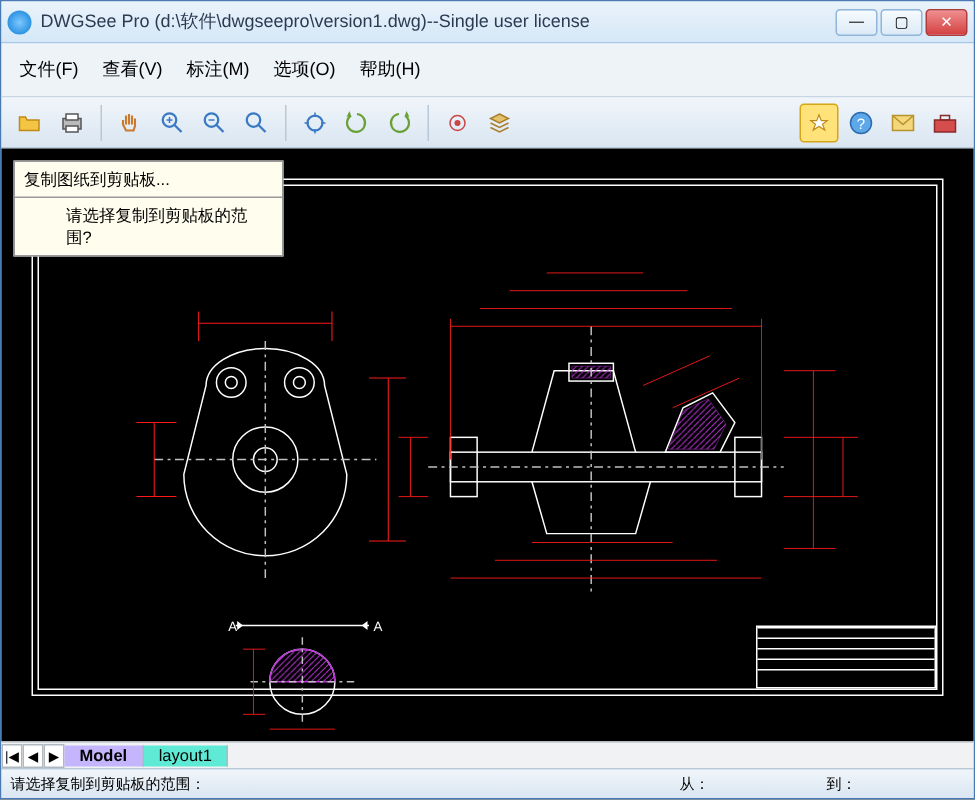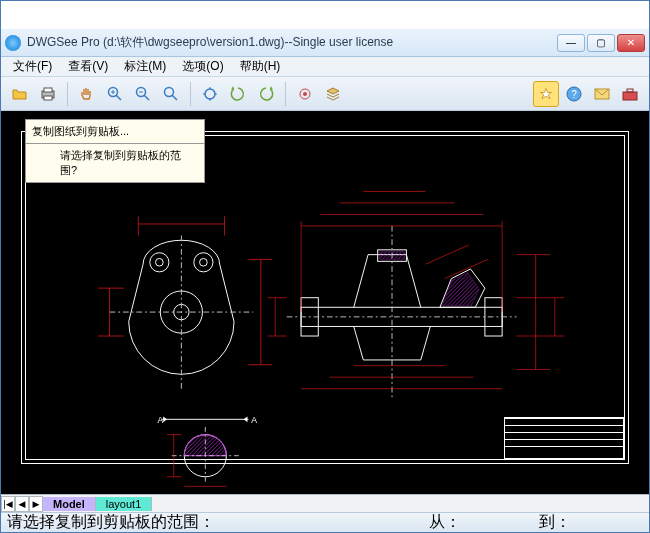--- a/index.html
+++ b/index.html
@@ -1,43 +1,43 @@
 <!DOCTYPE html>
 <html><head>
 <meta charset="utf-8">
 <style>
 * { margin: 0; padding: 0; box-sizing: border-box; font-family: "Microsoft YaHei", Tahoma, sans-serif; }
 body { width: 650px; height: 533px; background: #d4e4f0; overflow: hidden; }
 .window { width: 650px; height: 533px; border: 1px solid #4a7ab3; background: #fff; display: flex; flex-direction: column; }
-.titlebar { height: 28px; background: linear-gradient(#eaf3fb,#d6e7f7); display: flex; align-items: center; padding: 0 4px; border-bottom: 1px solid #a8c6e4; margin-top: 28px; }
+.titlebar { height: 28px; background: linear-gradient(#eaf3fb,#d6e7f7); display: flex; align-items: center; padding: 0 4px; border-bottom: 1px solid #a8c6e4; }
 .titlebar .appicon { width: 16px; height: 16px; background: radial-gradient(#7ec8ff,#0a7dd6); border-radius: 50%; margin-right: 6px; }
 .titlebar .title { flex: 1; font-size: 12px; color: #2b3b52; white-space: nowrap; overflow: hidden; }
 .winbtns { display: flex; gap: 2px; }
 .winbtn { width: 28px; height: 18px; border: 1px solid #8fb5d9; background: linear-gradient(#f6fbff,#dceaf6); border-radius: 3px; display: flex; align-items: center; justify-content: center; font-size: 10px; cursor: pointer; }
 .winbtn.close { background: linear-gradient(#f08f8f,#d34141); color: #fff; border-color: #b13a3a; }
-.menubar { height: 20px; background: #eef3f8; border-bottom: 1px solid #c7d6e4; display: flex; align-items: center; padding: 0 4px; font-size: 12px; }
+.menubar { height: 36px; background: #eef3f8; border-bottom: 1px solid #c7d6e4; display: flex; align-items: center; padding: 0 4px; font-size: 12px; }
 .menuitem { padding: 2px 8px; cursor: pointer; }
 .toolbar { height: 34px; background: linear-gradient(#f0f5fa,#dae6f2); border-bottom: 1px solid #b8cad9; display: flex; align-items: center; padding: 0 6px; gap: 2px; }
 .tbtn { width: 26px; height: 26px; border: 1px solid transparent; border-radius: 3px; display: flex; align-items: center; justify-content: center; cursor: pointer; font-size: 14px; }
 .tsep { width: 1px; height: 24px; background: #b8c8d6; margin: 0 4px; }
 .spacer { flex: 1; }
 .canvas-area { flex: 1; background: #000; position: relative; overflow: hidden; }
 .drawing-border { position: absolute; left: 20px; top: 20px; right: 20px; bottom: 30px; border: 1px solid #fff; }
 .drawing-border2 { position: absolute; left: 24px; top: 24px; right: 24px; bottom: 34px; border: 1px solid #fff; }
 .title-block { position: absolute; right: 25px; bottom: 35px; width: 120px; height: 42px; border: 1px solid #fff; font-size: 4px; color: #fff; }
 .title-block div { border-top: 1px solid #fff; height: 7px; }
-.tooltip-box { position: absolute; left: 24px; top: 8px; width: 180px; background: #fffded; border: 1px solid #999; font-size: 11px; z-index: 10; }
+.tooltip-box { position: absolute; left: 8px; top: 8px; width: 180px; background: #fffded; border: 1px solid #999; font-size: 11px; z-index: 10; }
 .tooltip-box .tt-title { padding: 4px 6px; border-bottom: 1px solid #999; }
 .tooltip-box .tt-body { padding: 4px 6px; margin-left: 28px; }
 svg.dwg { position: absolute; left: 0; top: 0; width: 100%; height: 100%; }
 .tabbar { height: 18px; background: #f0f2f4; border-top: 1px solid #b0b8c0; display: flex; align-items: center; font-size: 11px; }
 .tabnav { width: 14px; height: 16px; border: 1px solid #b0b8c0; background: #fff; display: flex; align-items: center; justify-content: center; cursor: pointer; font-size: 9px; }
 .tab { padding: 1px 10px; border-right: 1px solid #b0b8c0; background: #5eead4; cursor: pointer; }
 .tab.active { font-weight: bold; background: #c4b5fd; }
-.statusbar { height: 20px; background: linear-gradient(#f0f5fa,#dae6f2); border-top: 1px solid #b8cad9; display: flex; align-items: center; font-size: 16px; padding: 0 6px; gap: 6px; }
+.statusbar { height: 20px; background: linear-gradient(#f0f5fa,#dae6f2); border-top: 1px solid #b8cad9; display: flex; align-items: center; font-size: 10px; padding: 0 6px; gap: 6px; }
 .statusbar .sfield { flex: 1; }
 .statusbar span { white-space: nowrap; }
 </style>
 </head>
 <body>
 
 <div class="window">
 
   <div class="titlebar">
     <div class="appicon"></div>

